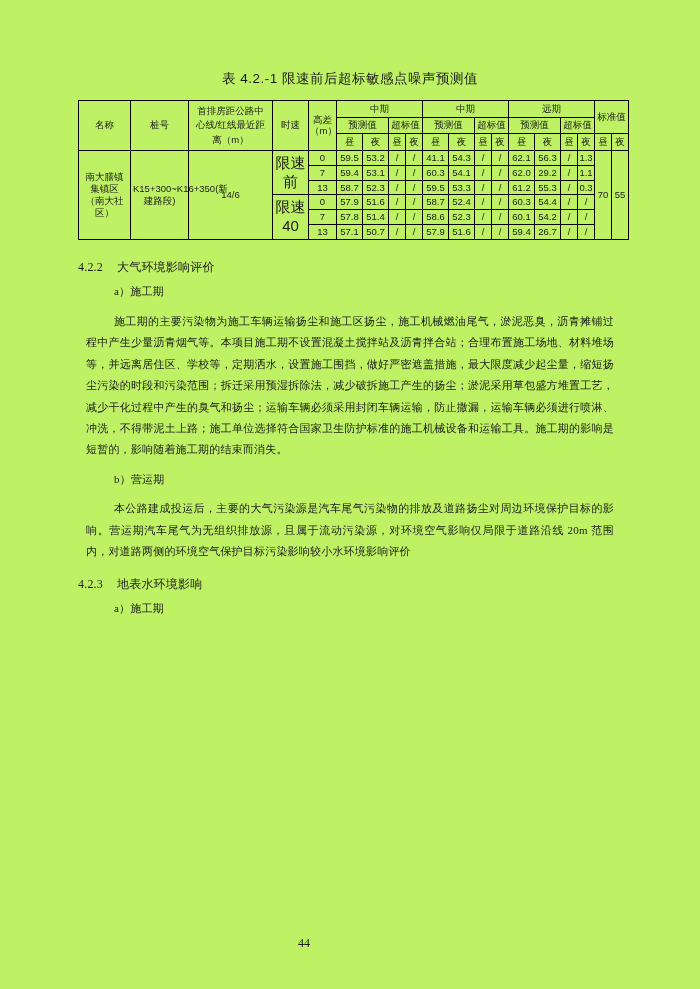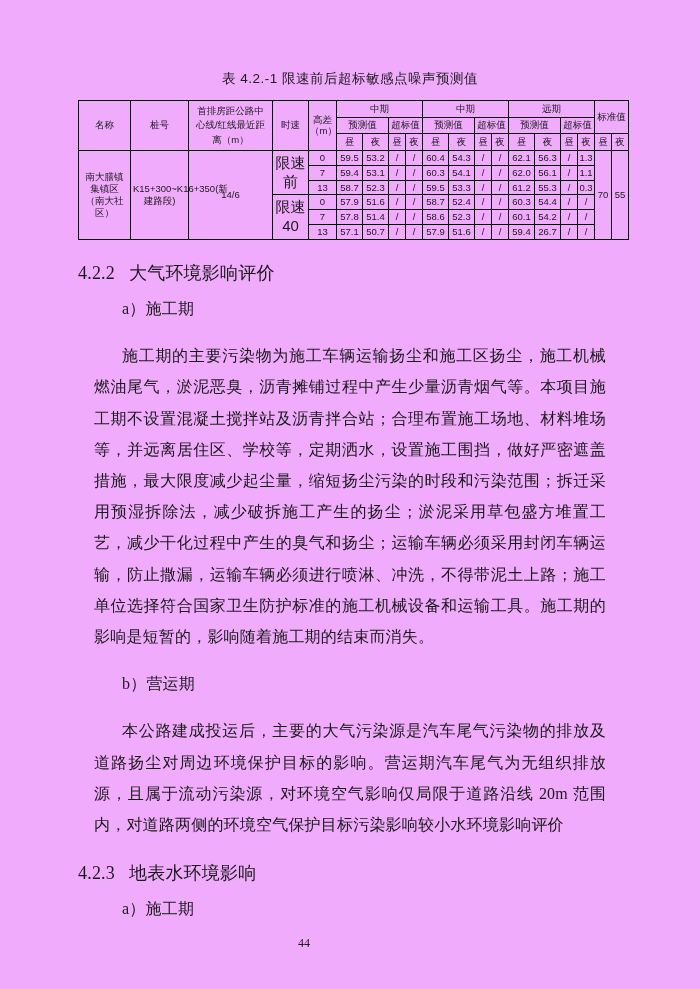--- a/index.html
+++ b/index.html
@@ -3,21 +3,21 @@
 <meta charset="utf-8">
 <style>
   html, body {
     margin: 0;
     padding: 0;
     background: #b0b0b0;
   }
   .page {
     width: 700px;
     height: 989px;
-    background: #f0abfc;
+    background: #bef264;
     margin: 0 auto;
     position: relative;
     box-sizing: border-box;
     font-family: "Liberation Serif", "DejaVu Serif", serif;
     color: #1a1a1a;
     overflow: hidden;
   }
   .content {
     position: absolute;
     left: 78px;
@@ -57,28 +57,28 @@
   .cell-pile {
     font-size: 9.5px;
     line-height: 1.45;
     padding: 2px 2px !important;
   }
   .v-label {
     font-size: 15px;
     line-height: 1.5;
   }
   .body-text {
-    font-size: 16px;
+    font-size: 11px;
     line-height: 1.95;
     text-align: justify;
-    margin: 16px;
+    margin: 8px;
     letter-spacing: 0.2px;
   }
   .heading {
-    font-size: 18px;
+    font-size: 12px;
     line-height: 1.95;
     margin: 10px 0 0 0;
     letter-spacing: 0.2px;
   }
   .indent1 { text-indent: 28px; }
   .indent2 { text-indent: 28px; }
   .sec-num { margin-right: 14px; }
   .para { margin-top: 2px; }
   .page-number {
     position: absolute;
@@ -162,21 +162,21 @@
           <tr>
             <td class="cell-name" rowspan="6">南大膳镇集镇区（南大社区）</td>
             <td class="cell-pile" rowspan="6">K15+300~K16+350(新建路段)</td>
             <td rowspan="6">14/6</td>
             <td class="v-label" rowspan="3">限速前</td>
             <td>0</td>
             <td>59.5</td>
             <td>53.2</td>
             <td>/</td>
             <td>/</td>
-            <td>60.4</td>
+            <td>41.1</td>
             <td>54.3</td>
             <td>/</td>
             <td>/</td>
             <td>62.1</td>
             <td>56.3</td>
             <td>/</td>
             <td>1.3</td>
             <td rowspan="6">70</td>
             <td rowspan="6">55</td>
           </tr>
@@ -185,21 +185,21 @@
             <td>7</td>
             <td>59.4</td>
             <td>53.1</td>
             <td>/</td>
             <td>/</td>
             <td>60.3</td>
             <td>54.1</td>
             <td>/</td>
             <td>/</td>
             <td>62.0</td>
-            <td>56.1</td>
+            <td>29.2</td>
             <td>/</td>
             <td>1.1</td>
           </tr>
 
           <tr>
             <td>13</td>
             <td>58.7</td>
             <td>52.3</td>
             <td>/</td>
             <td>/</td>

